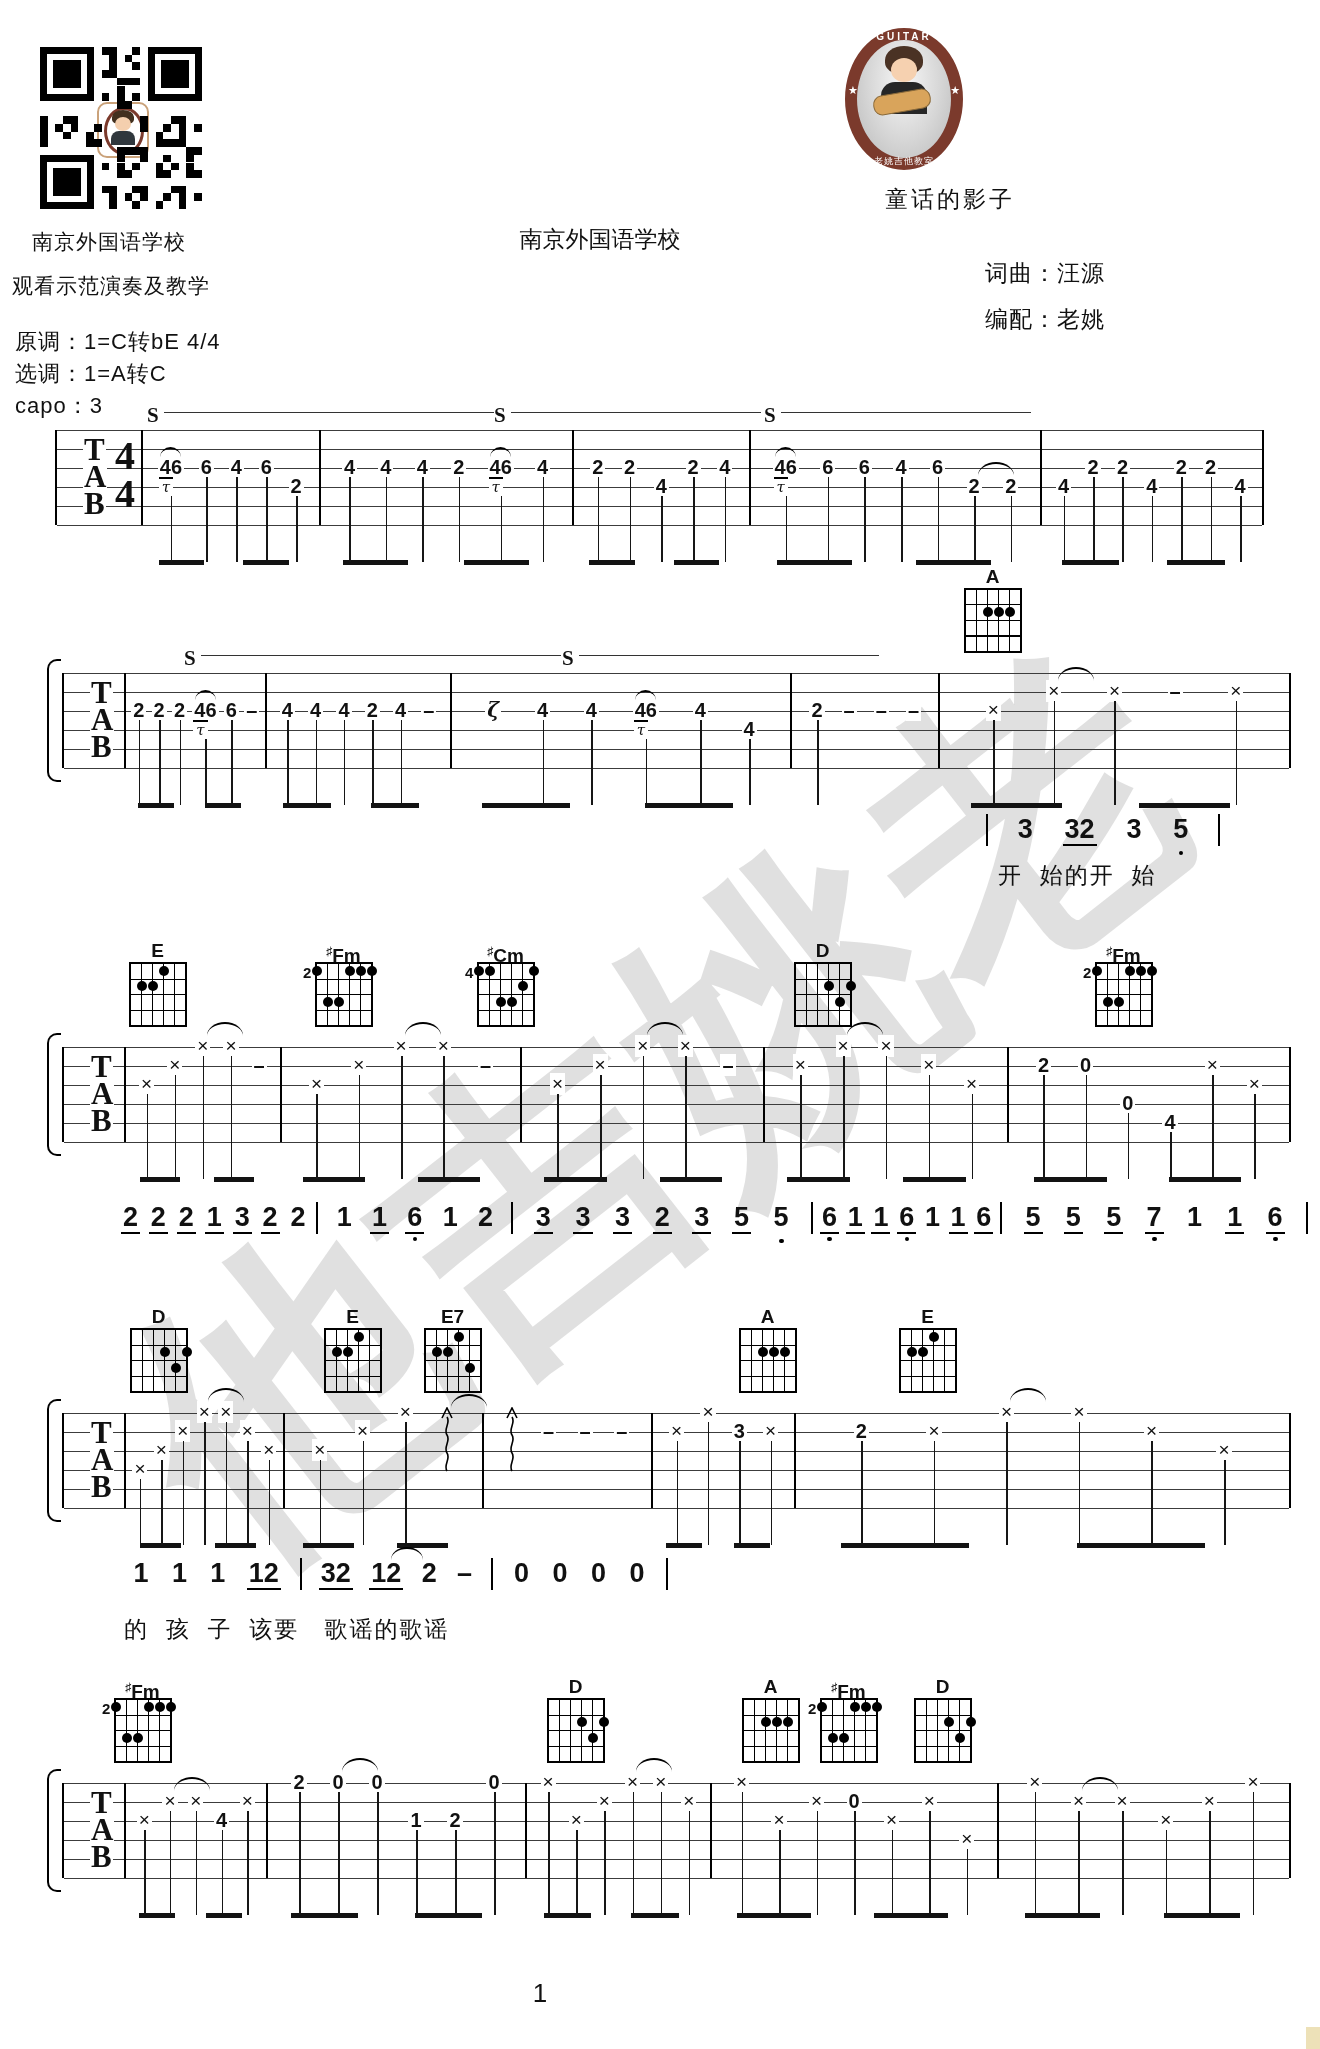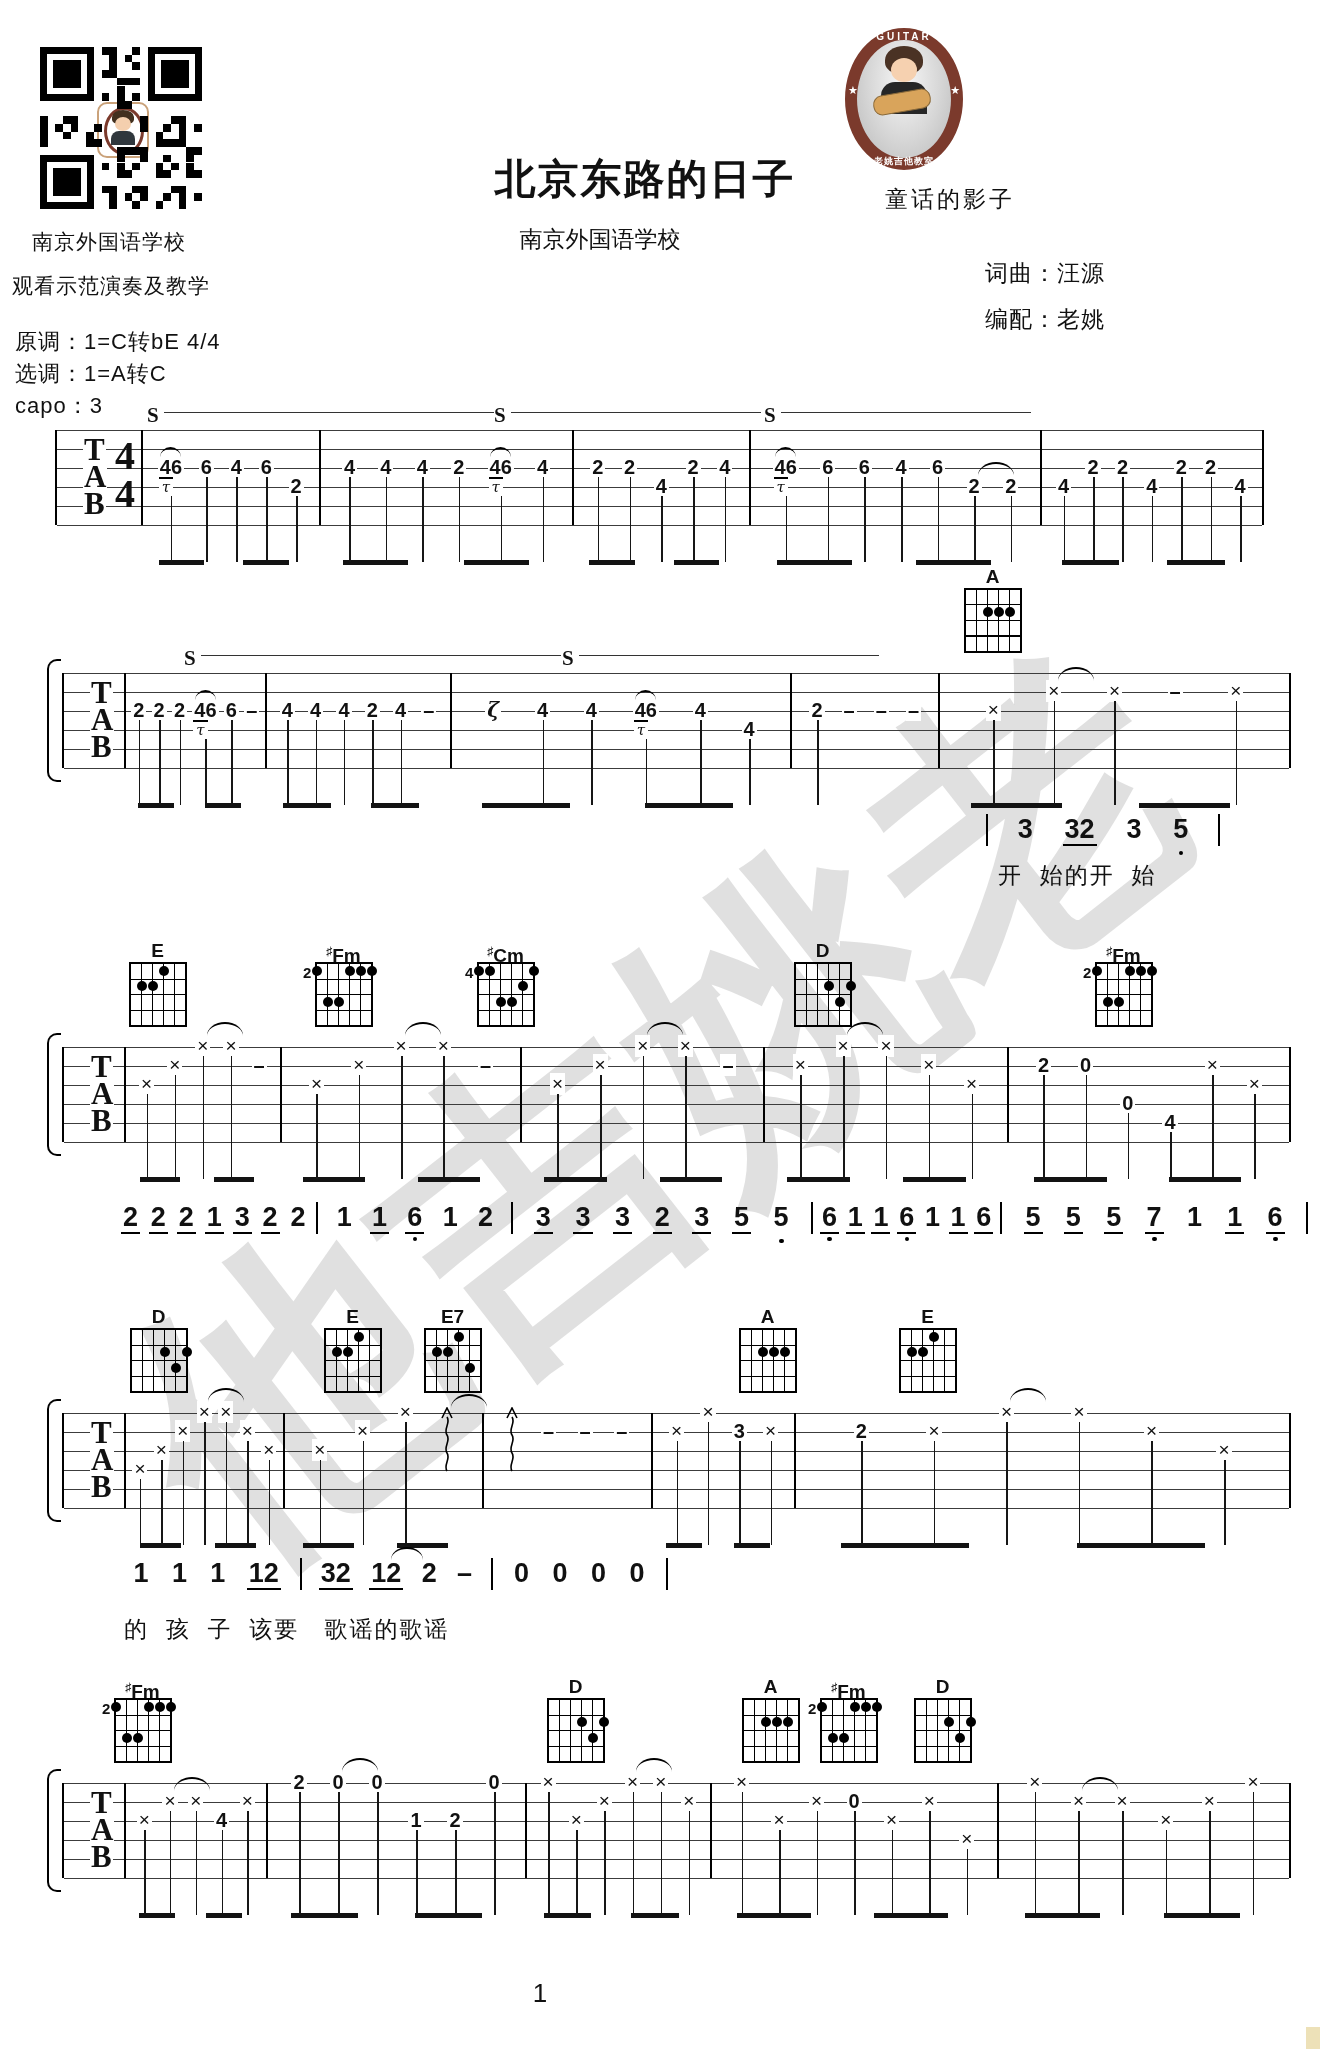--- a/index.html
+++ b/index.html
@@ -26,21 +26,21 @@
          font-size:41px;font-weight:bold;letter-spacing:2px;}
   .subtitle1{position:absolute;left:400px;top:224px;width:400px;text-align:center;font-size:23px;}
   .subtitle2{position:absolute;left:400px;top:266px;width:400px;text-align:center;font-size:23px;}
 
   .logo{position:absolute;left:845px;top:28px;width:118px;height:142px;border-radius:50%;
         border:12px solid #7b3a2c;box-sizing:border-box;
         background:radial-gradient(ellipse at 50% 35%,#f7f7f7 0%,#d6d6d6 55%,#b9b9b9 100%);}
   .lg-top{position:absolute;left:0;right:0;top:-9px;text-align:center;color:#fff;
           font-size:10px;font-weight:bold;letter-spacing:3px;}
   .lg-bottom{position:absolute;left:0;right:0;bottom:-10px;text-align:center;color:#fff;
-          font-size:9px;font-weight:bold;letter-spacing:1px;}
+          font-size:9px;font-weight:normal;letter-spacing:1px;}
   .lg-star{position:absolute;top:44px;color:#fff;font-size:11px;}
   .lg-star.l{left:-9px}.lg-star.r{right:-9px}
   .lg-hair{position:absolute;left:28px;top:6px;width:38px;height:28px;background:#4a3224;border-radius:55% 55% 45% 45%;}
   .lg-face{position:absolute;left:34px;top:18px;width:26px;height:24px;background:#f6d1b0;border-radius:50%;}
   .lg-body{position:absolute;left:24px;top:42px;width:46px;height:32px;background:#262626;border-radius:14px 14px 0 0;}
   .lg-guitar{position:absolute;left:16px;top:52px;width:56px;height:18px;background:#d9a45b;
              border:1px solid #8a6a3a;border-radius:9px;transform:rotate(-10deg);}
   .logo-caption{position:absolute;left:830px;top:184px;width:240px;text-align:center;
                 font-size:23px;letter-spacing:3px;}
   .credit{position:absolute;left:985px;font-size:23px;letter-spacing:1px;white-space:nowrap;}
@@ -219,21 +219,20 @@
       <div class="qc" style="left: 138.6px; top: 146.3px;"></div>
       <div class="qc" style="left: 154px; top: 146.3px;"></div>
       <div class="qc" style="left: 69.3px; top: 154px;"></div>
       <div class="qc" style="left: 92.4px; top: 154px;"></div>
       <div class="qc" style="left: 115.5px; top: 154px;"></div>
       <div class="qc" style="left: 138.6px; top: 154px;"></div>
     </div>
   <div class="qr-caption cap1">南京外国语学校</div>
   <div class="qr-caption cap2">观看示范演奏及教学</div>
 
-  <div class="title">北京东路的日子</div>
   <div class="subtitle1">南京外国语学校</div>
 
   <div class="logo">
     <div class="lg-top">GUITAR</div>
     <div class="lg-star l">★</div>
     <div class="lg-star r">★</div>
     <div class="lg-hair"></div>
     <div class="lg-face"></div>
     <div class="lg-body"></div>
     <div class="lg-guitar"></div>

